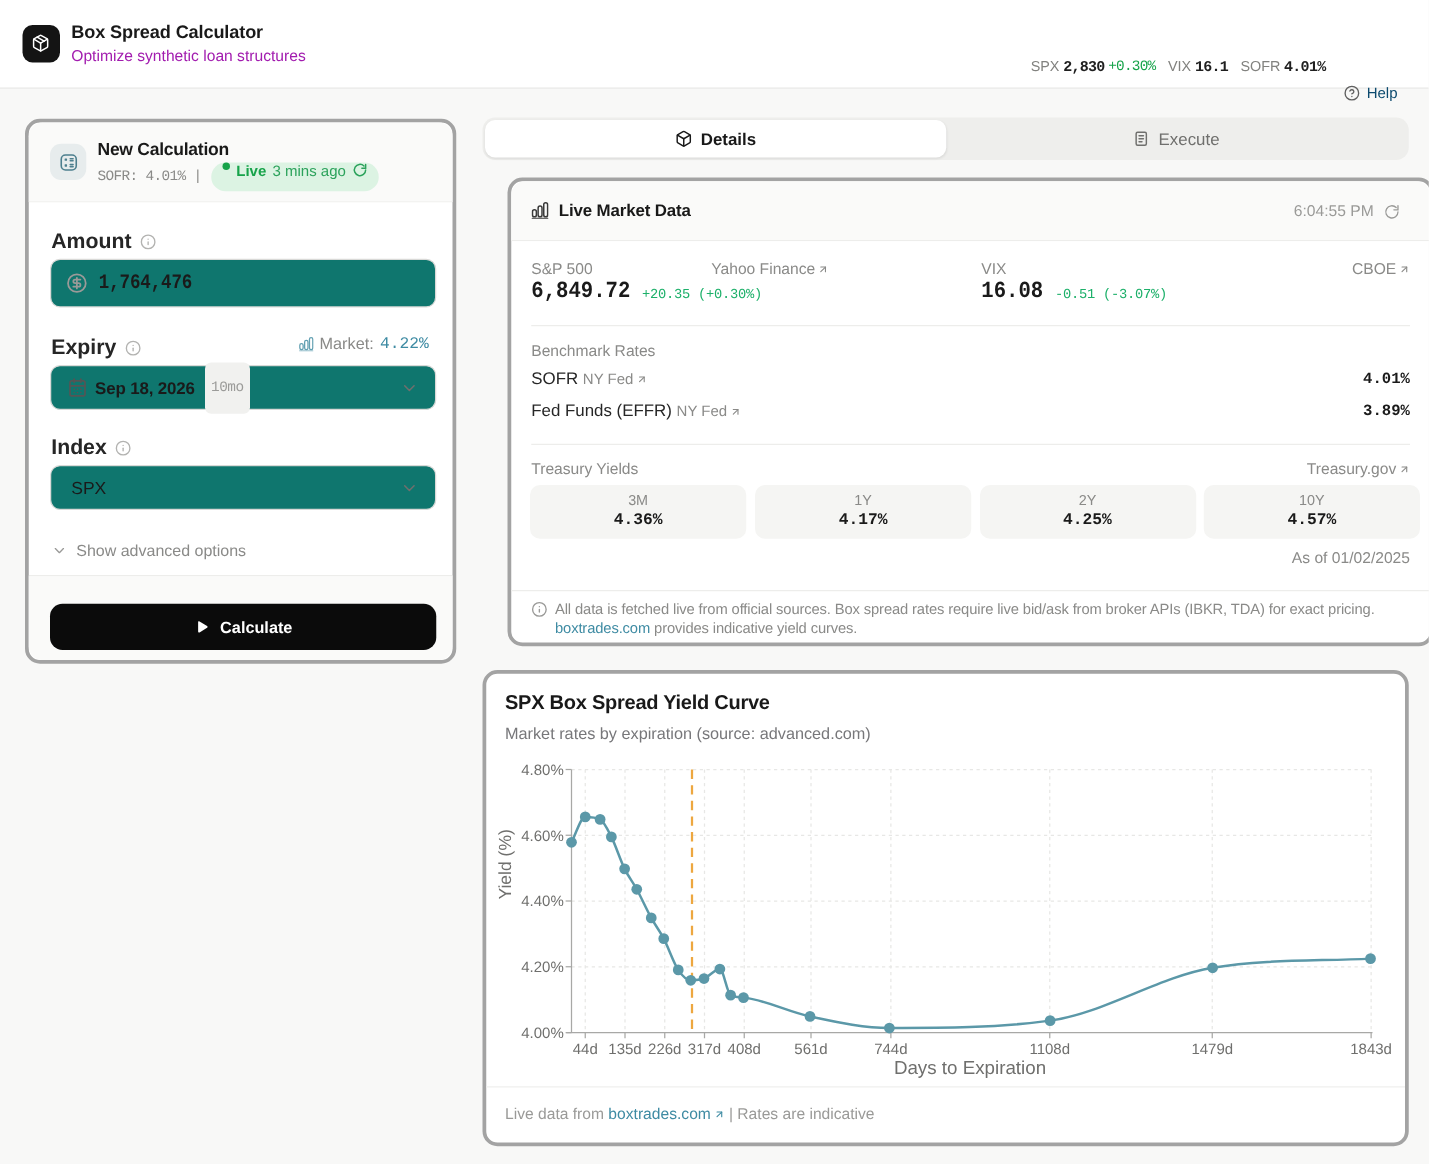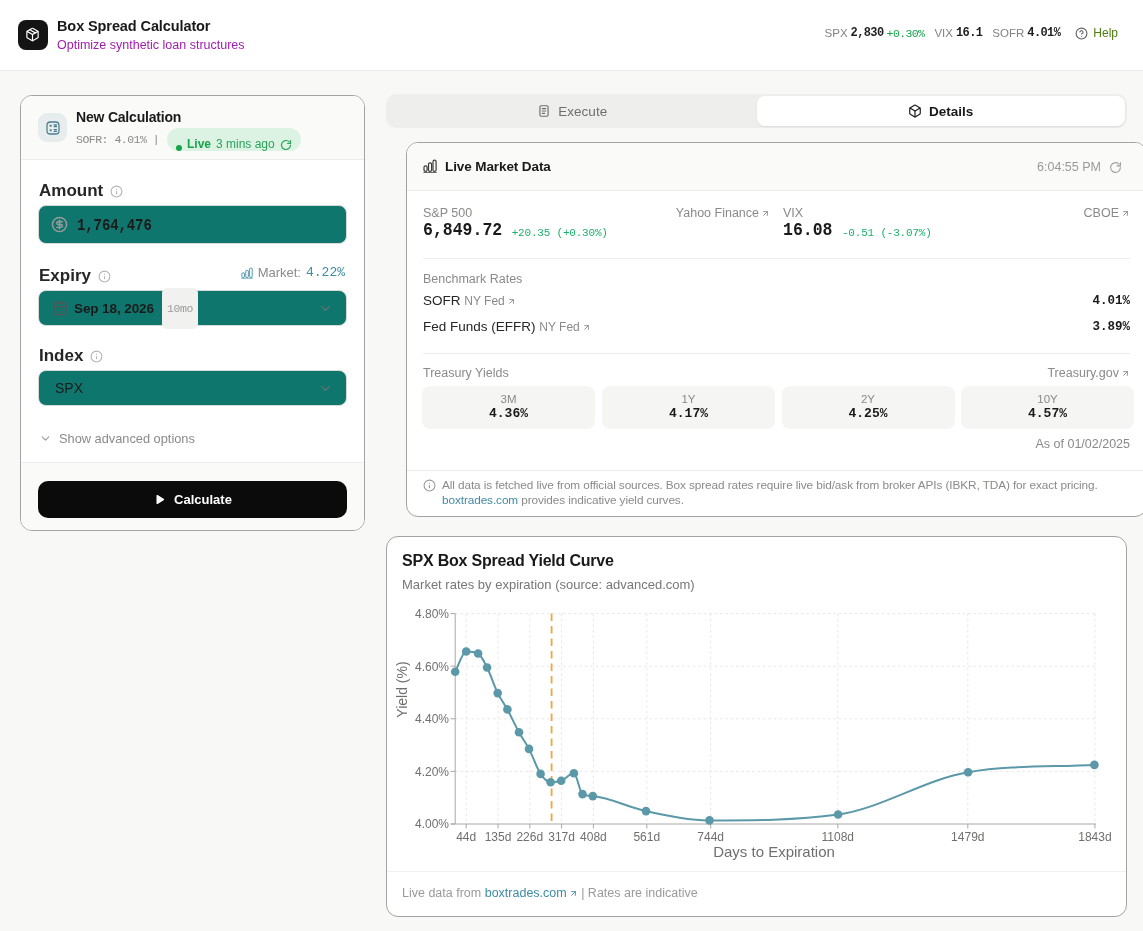--- a/index.html
+++ b/index.html
@@ -11,24 +11,24 @@
 
 #hdr { position:absolute; top:0; left:0; width:1143px; height:71px; background:#fff; border-bottom:1px solid #e8e8e6; }
 #logo { position:absolute; left:18px; top:20px; width:29.5px; height:29.5px; background:#141414; border-radius:8px; }
 #logo svg { position:absolute; left:7px; top:7px; }
 #title { position:absolute; left:57px; top:18px; font-size:14.5px; font-weight:bold; color:#191919; letter-spacing:-0.1px; }
 #subtitle { position:absolute; left:57px; top:38px; font-size:12.5px; color:#a21caf; }
 #mkt { position:absolute; right:25px; top:26px; font-size:11.5px; color:#82827f; display:flex; align-items:center; gap:3px; }
 #mkt .v { font-family:"Liberation Mono", monospace; color:#1f1f1f; font-size:12px; letter-spacing:-0.6px; font-weight:bold; }
 #mkt .g { font-family:"Liberation Mono", monospace; color:#17a34a; font-size:11.5px; letter-spacing:-0.6px; }
 #mkt .sep { width:4px; }
-#help { display:flex; align-items:center; gap:5px; color:#4d7c0f; margin-left:12px; font-size:12px; }
-
-
-.card { position:absolute; background:#fff; border:1px solid #a3a3a3; border-radius:12px;text-decoration:underline; }
+#help { display:flex; align-items:center; gap:5px; color:#0c4a6e; margin-left:12px; font-size:12px;margin-top:41px; }
+
+
+.card { position:absolute; background:#fff; border:3px solid #a3a3a3; border-radius:12px;text-decoration:underline; }
 #side { left:20px; top:95px; width:345px; height:436px; }
 #sidehdr { position:absolute; left:0; top:0; right:0; height:64px; background:#fafaf9; border-bottom:1px solid #ededeb; border-radius:11px 11px 0 0; }
 #sideicon { position:absolute; left:17px; top:17px; width:29px; height:29px; background:#e7eced; border-radius:9px; }
 #sideicon svg { position:absolute; left:5.5px; top:5.5px; }
 .lbl { font-size:17px; font-weight:bold; color:#262626; display:flex; align-items:center; gap:7px; }
 .input { position:absolute; left:17px; width:309px; background:#0f766e; border:1px solid #d9d9d7; border-radius:8px; display:flex; align-items:center; }
 .badge10 { font-family:"Liberation Mono", monospace; font-size:11.5px; letter-spacing:-0.4px; color:#9b9b99; background:#f1f1ef; border-radius:5px; padding:14px 5px; }
 #calcbtn { position:absolute; left:17px; top:385px; width:309px; height:37px; background:#0b0b0b; border-radius:10px; color:#fff; font-size:13px; font-weight:bold; display:flex; align-items:center; justify-content:center; gap:9px; }
 #sidefoot { position:absolute; left:0; bottom:0; right:0; height:68px; background:#fafaf9; border-top:1px solid #ededeb; border-radius:0 0 11px 11px; }
 
@@ -96,21 +96,21 @@
       <div id="sideicon">
         <svg width="18" height="18" viewBox="0 0 24 24" fill="none" stroke="#4d7f8e" stroke-width="1.7" stroke-linecap="round">
             <rect x="4" y="4" width="16" height="16" rx="4.5"></rect>
             <rect x="7.6" y="7.6" width="2.6" height="2.6" rx="0.6" fill="#4d7f8e" stroke="none"></rect>
             <rect x="7.6" y="13.8" width="2.6" height="2.6" rx="0.6" fill="#4d7f8e" stroke="none"></rect>
             <path d="M13.6 8h3M13.6 10.2h3M13.6 14.2h3M13.6 16.4h3"></path>
           </svg>
       </div>
       <div style="position:absolute; left:55px; top:13px; font-size:14px; font-weight:bold; color:#191919; letter-spacing:-0.2px;">New Calculation</div>
       <div style="position:absolute; left:55px; top:37px; font-size:11.5px; letter-spacing:-0.5px; color:#8a8a88; font-family:'Liberation Mono',monospace;">SOFR: 4.01% |</div>
-      <div style="position:absolute; left:146px; top:32px; height:23px; background:#dcf3e3; border-radius:12px; display:flex; align-items:flex-end; padding:0 9px; gap:5px;">
+      <div style="position:absolute; left:146px; top:32px; height:23px; background:#dcf3e3; border-radius:12px; display:flex; align-items:flex-start; padding:0 9px; gap:5px;">
         <span style="width:6px;height:6px;border-radius:50%;background:#17a34a;"></span>
         <span style="font-size:12px; font-weight:bold; color:#17a34a;">Live</span>
         <span style="font-size:12px; color:#2ba25b;">3 mins ago</span>
         <svg width="12" height="12" viewBox="0 0 24 24" fill="none" stroke="#2ba25b" stroke-width="2.4" stroke-linecap="round">
             <path d="M21 12a9 9 0 1 1-2.64-6.36"></path>
             <path d="M21 3v6h-6"></path>
           </svg>
       </div>
     </div>
 
@@ -186,53 +186,53 @@
     <div id="sidefoot"></div>
     <div id="calcbtn">
       <svg width="12" height="13" viewBox="0 0 24 24" fill="#fff">
           <path d="M7 4.5a1.5 1.5 0 0 1 2.3-1.3l12 7.5a1.5 1.5 0 0 1 0 2.6l-12 7.5A1.5 1.5 0 0 1 7 19.5z"></path>
         </svg>
       Calculate
     </div>
   </div>
 
   <div id="tabs">
-    <div class="tab">
-      <svg width="14" height="14" viewBox="0 0 24 24" fill="none" stroke="#6f6f6d" stroke-width="2" stroke-linecap="round" stroke-linejoin="round">
-          <rect x="5" y="3" width="14" height="18" rx="2"></rect>
-          <path d="M9 8h6M9 12h6M9 16h4"></path>
-        </svg>
-      Execute</div>
     <div class="tab active">
       <svg width="14" height="14" viewBox="0 0 24 24" fill="none" stroke="#191919" stroke-width="2" stroke-linecap="round" stroke-linejoin="round">
           <path d="M21 8a2 2 0 0 0-1-1.73l-7-4a2 2 0 0 0-2 0l-7 4A2 2 0 0 0 3 8v8a2 2 0 0 0 1 1.73l7 4a2 2 0 0 0 2 0l7-4A2 2 0 0 0 21 16Z"></path>
           <path d="m3.3 7 8.7 5 8.7-5"></path>
           <path d="M12 22V12"></path>
         </svg>
       Details</div>
+    <div class="tab">
+      <svg width="14" height="14" viewBox="0 0 24 24" fill="none" stroke="#6f6f6d" stroke-width="2" stroke-linecap="round" stroke-linejoin="round">
+          <rect x="5" y="3" width="14" height="18" rx="2"></rect>
+          <path d="M9 8h6M9 12h6M9 16h4"></path>
+        </svg>
+      Execute</div>
   </div>
 
   <div id="live" class="card">
     <div id="livehdr">
       <svg style="position:absolute;left:16px;top:16px;" width="14" height="14" viewBox="0 0 14 14" fill="none" stroke="#3a3a3a" stroke-width="1.2" stroke-linecap="round">
           <rect x="1" y="6.8" width="3.1" height="5.6" rx="1.5"></rect>
           <rect x="5.5" y="3.8" width="3.1" height="8.6" rx="1.5"></rect>
           <rect x="10" y="1.2" width="3.1" height="11.2" rx="1.5"></rect>
           <line x1="0.8" y1="13.8" x2="13.2" y2="13.8" stroke-width="1.1"></line>
         </svg>
       <span style="position:absolute; left:38px; top:16px; font-size:13.5px; font-weight:bold; letter-spacing:-0.1px; color:#191919;">Live Market Data</span>
       <span style="position:absolute; right:45px; top:17px; font-size:12.5px; color:#9a9a98;">6:04:55 PM</span>
       <svg style="position:absolute;right:24px;top:18px;" width="13" height="13" viewBox="0 0 24 24" fill="none" stroke="#9a9a98" stroke-width="2" stroke-linecap="round">
           <path d="M21 12a9 9 0 1 1-2.64-6.36"></path>
           <path d="M21 3v6h-6"></path>
         </svg>
     </div>
 
     <div class="gray12" style="position:absolute; left:16px; top:63px;">S&amp;P 500</div>
-    <div class="gray12" style="position:absolute; left:160px; top:63px; width:203px; text-align:right; white-space:nowrap;">Yahoo Finance<svg style="vertical-align:-0.5px;margin-left:2px;" width="9" height="9" viewBox="0 0 24 24" fill="none" stroke="currentColor" stroke-width="2.4" stroke-linecap="round" stroke-linejoin="round">
+    <div class="gray12" style="position:absolute; left:160px; top:63px; width:203px; white-space:nowrap;">Yahoo Finance<svg style="vertical-align:-0.5px;margin-left:2px;" width="9" height="9" viewBox="0 0 24 24" fill="none" stroke="currentColor" stroke-width="2.4" stroke-linecap="round" stroke-linejoin="round">
           <path d="M7 7h10v10"></path>
           <path d="M7 17 17 7"></path>
         </svg></div>
     <div style="position:absolute; left:16px; top:79px; white-space:nowrap;">
       <span class="bignum">6,849.72</span>
       <span class="green" style="margin-left:5px;">+20.35 (+0.30%)</span>
     </div>
     <div class="gray12" style="position:absolute; left:376px; top:63px;">VIX</div>
     <div class="gray12" style="position:absolute; right:16px; top:63px;">CBOE<svg style="vertical-align:-0.5px;margin-left:2px;" width="9" height="9" viewBox="0 0 24 24" fill="none" stroke="currentColor" stroke-width="2.4" stroke-linecap="round" stroke-linejoin="round">
           <path d="M7 7h10v10"></path>

